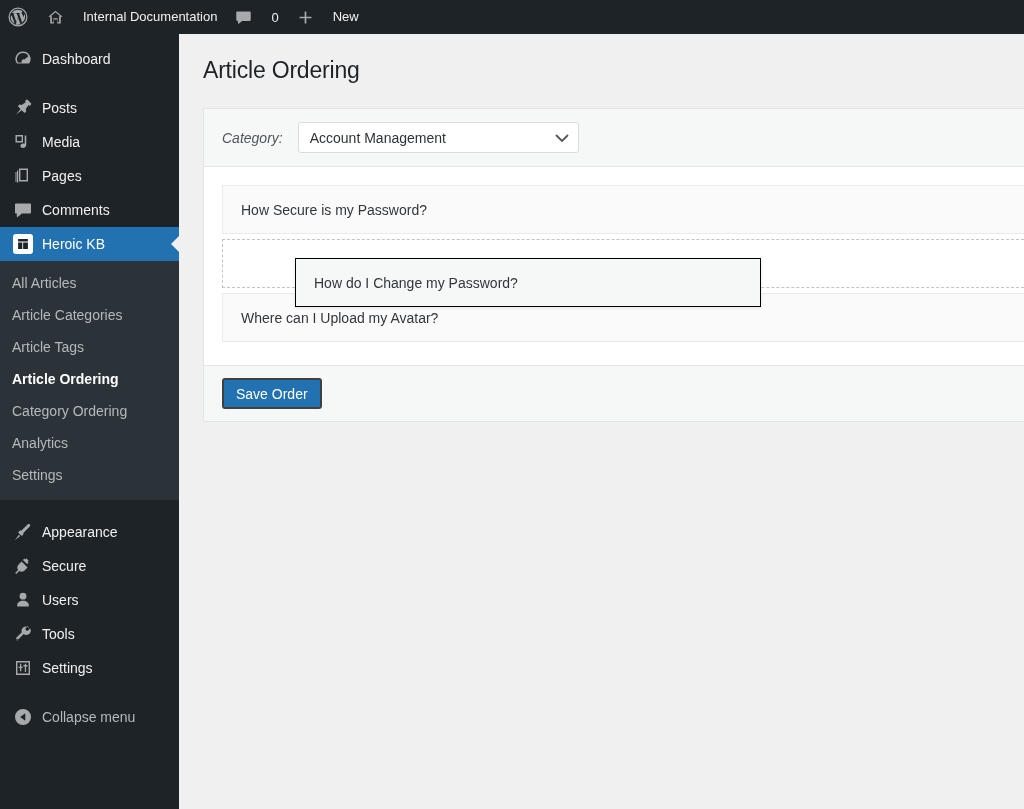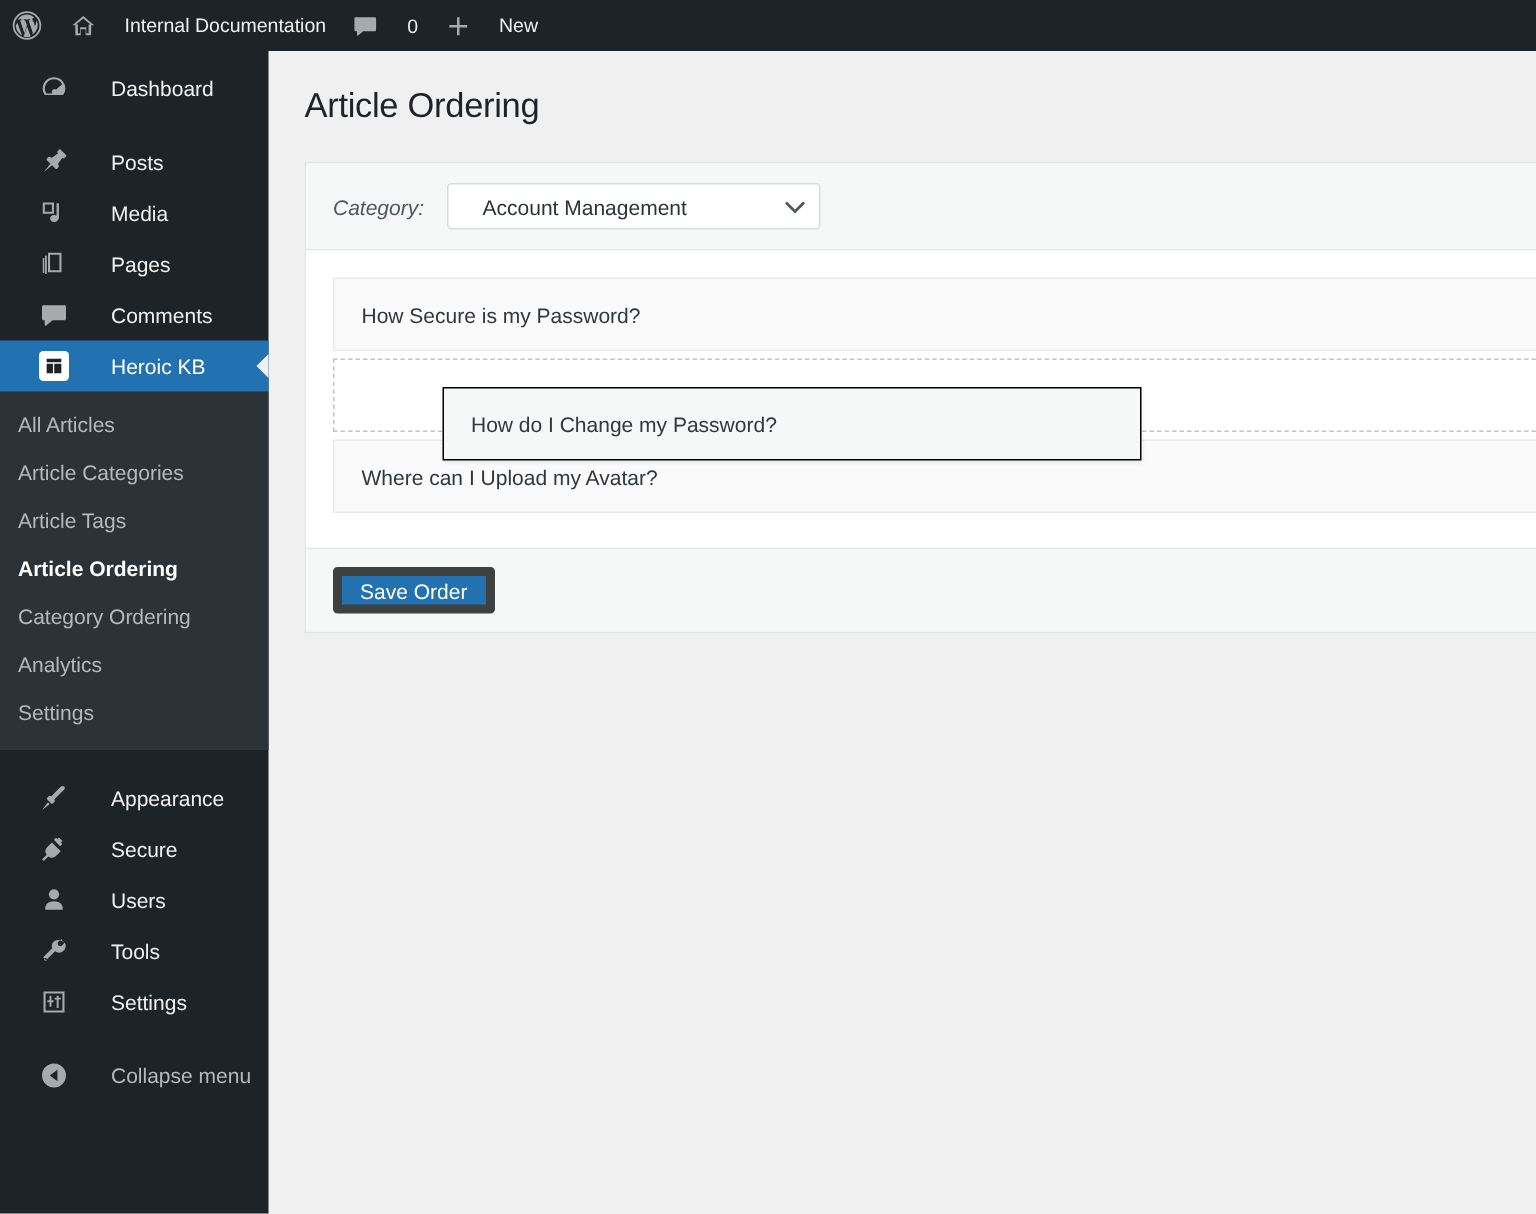--- a/index.html
+++ b/index.html
@@ -39,24 +39,23 @@
     position: absolute; top: 34px; left: 0;
     width: 179px; height: 775px;
     background: #1d2327;
     z-index: 40;
   }
   .menu-top { padding-top: 8px; }
   .menu-item {
     position: relative;
     display: flex; align-items: center;
     height: 34px;
-    padding-left: 26px;
+    padding-left: 13px;
     color: #f0f0f1; font-size: 14px;
     cursor: pointer;
-    gap: 19px;
   }
   .menu-item .mi-icon {
     width: 20px; height: 20px;
     margin-right: 9px;
     display: inline-flex; align-items: center; justify-content: center;
     flex: 0 0 20px;
   }
   .menu-item .mi-icon svg { fill: #a7aaad; display: block; }
   .menu-item .mi-label { font-size: 14px; line-height: 18px; }
   .menu-sep { height: 15px; }
@@ -121,26 +120,26 @@
     padding-left: 18px;
   }
   .cat-label {
     font-style: italic;
     font-size: 14px;
     color: #50575e;
     margin-right: 15px;
   }
   .cat-select {
     position: relative;
-    width: 249px; height: 31px;
+    width: 281px; height: 31px;
     background: #fff;
     border: 1px solid #dcdcde;
     border-radius: 3px;
     display: flex; align-items: center;
-    padding-left: 23px;
+    padding-left: 11px;
     font-size: 14px;
     color: #2c3338;
     cursor: pointer;
     box-shadow: 0 0 0 transparent;
   }
   .cat-select .chev {
     position: absolute; right: 9px; top: 50%;
     margin-top: -4px;
     width: 14px; height: 9px;
   }
@@ -184,21 +183,21 @@
 
   .panel-foot {
     background: #f6f7f7;
     border-top: 1px solid #e5e5e5;
     height: 56px;
     display: flex; align-items: center;
     padding-left: 18px;
   }
   .btn-primary {
     background: #2271b1;
-    border: 6px solid #404040;
+    border: 2px solid #404040;
     border-radius: 3px;
     color: #fff;
     font-size: 14px;
     height: 31px;
     padding: 0 12px;
     display: inline-flex; align-items: center;
     cursor: pointer;
     font-family: "Liberation Sans", sans-serif;
   }
 </style>

